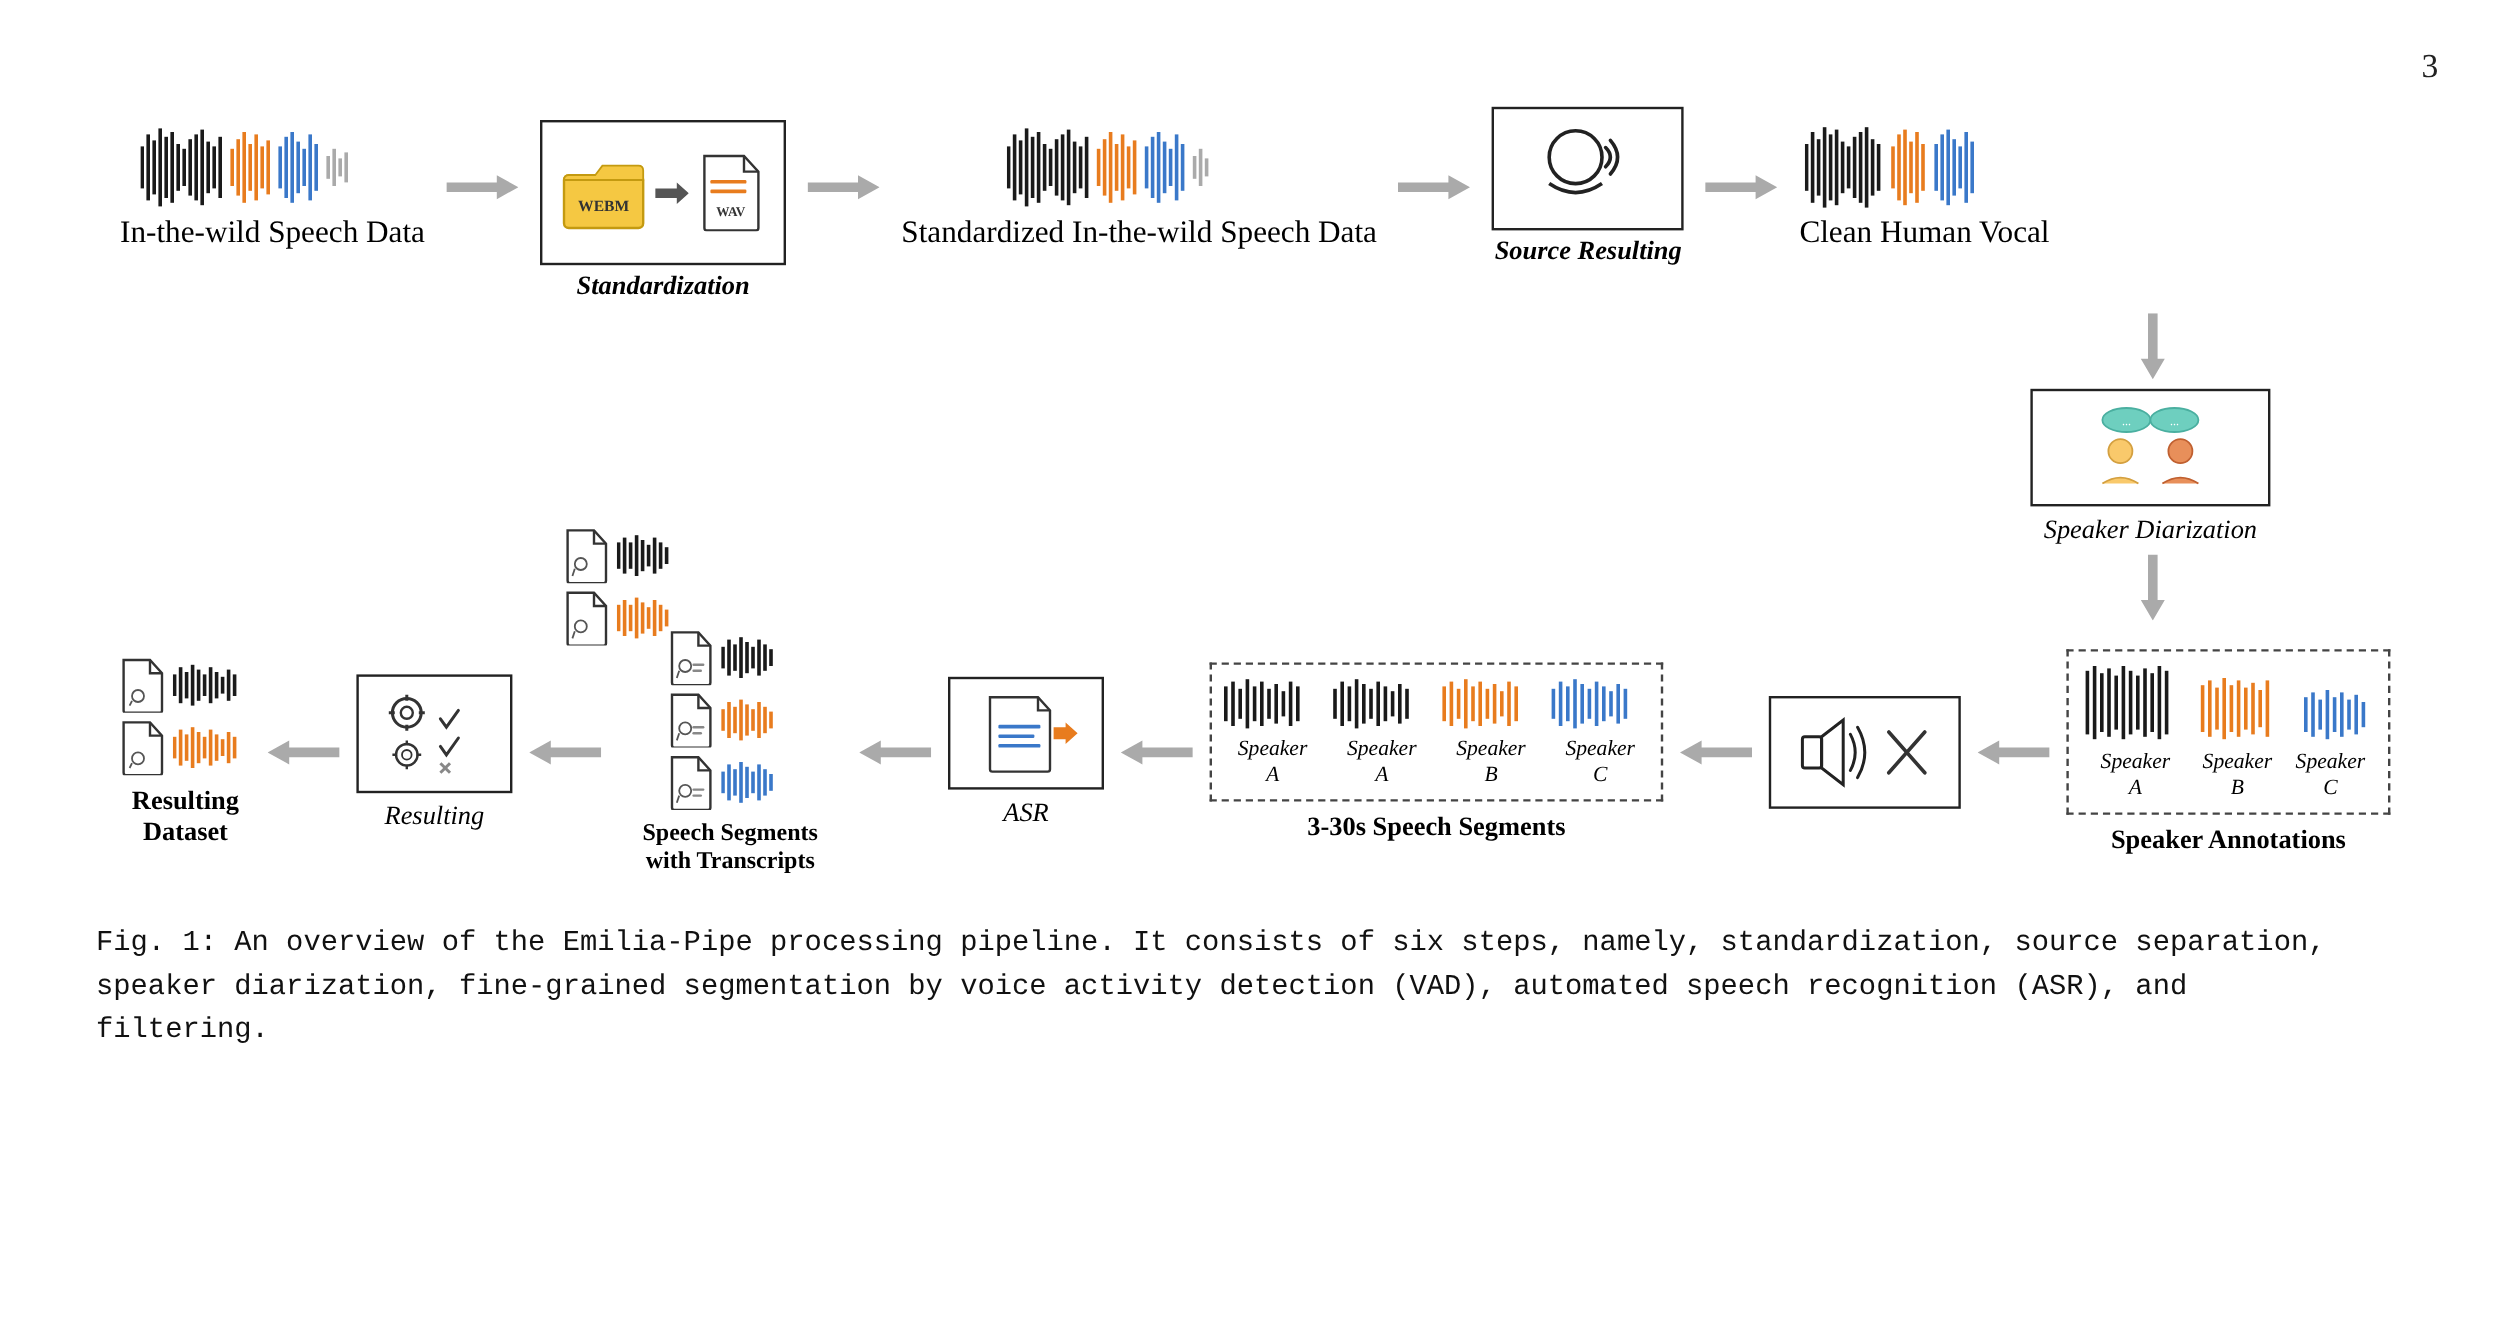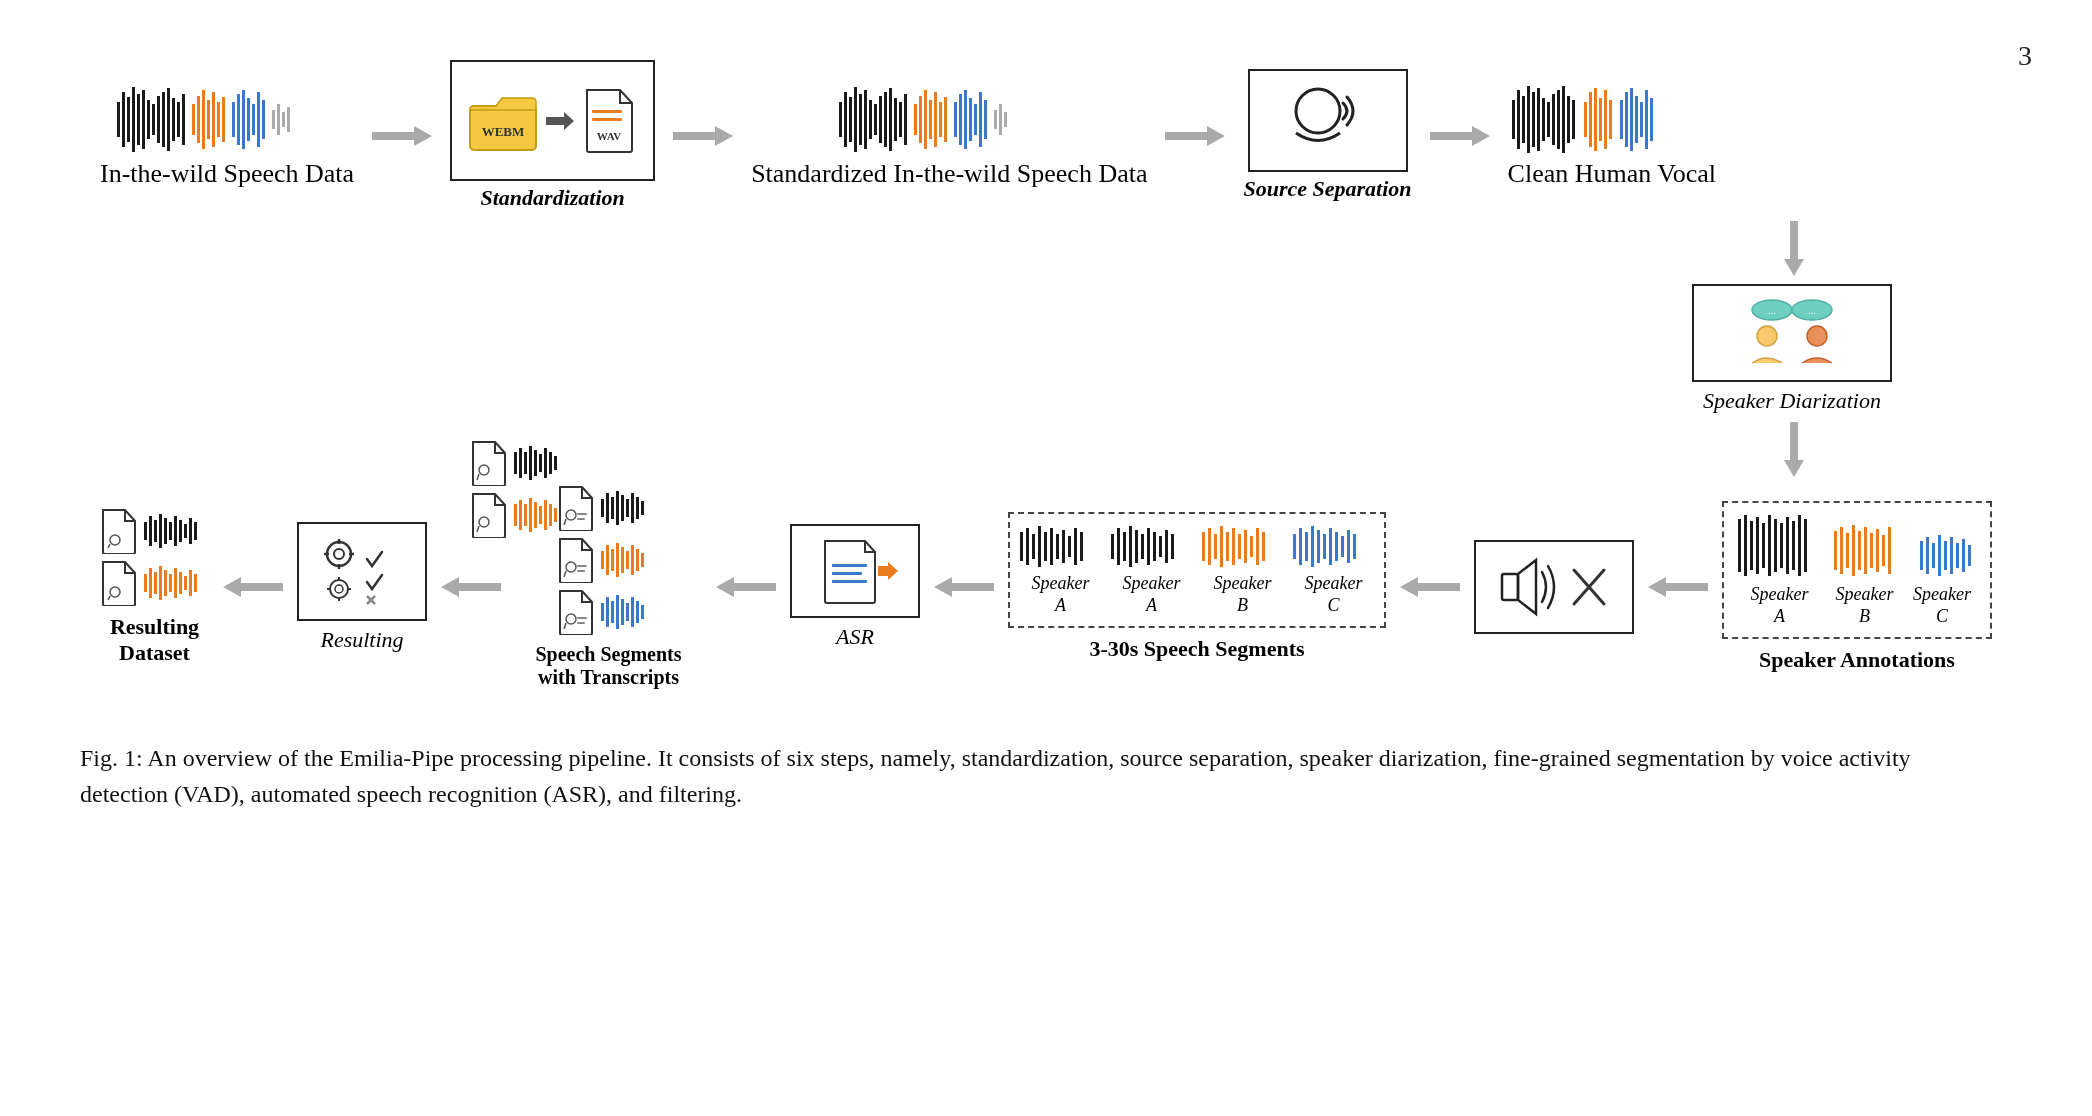--- a/index.html
+++ b/index.html
@@ -74,20 +74,21 @@
     }
 
     
     .std-box {
       border: 2.5px solid #222;
       padding: 26px 16px;
       background: white;
       display: flex;
       flex-direction: column;
       align-items: center;
+      margin-top: 40px;
     }
 
     .std-icons {
       display: flex;
       align-items: center;
       gap: 8px;
     }
 
     
     .sep-box {
@@ -334,21 +335,21 @@
           <svg width="90" height="75" viewBox="0 0 90 75">
 
             <circle cx="35" cy="28" r="22" fill="none" stroke="#222" stroke-width="3"></circle>
 
             <path d="M13 50 Q35 65 57 50" fill="none" stroke="#222" stroke-width="3"></path>
 
             <path d="M60 20 Q68 28 60 36" fill="none" stroke="#222" stroke-width="3" stroke-linecap="round"></path>
             <path d="M64 14 Q76 28 64 42" fill="none" stroke="#222" stroke-width="3" stroke-linecap="round"></path>
           </svg>
         </div>
-        <div class="step-label-italic">Source Separation</div>
+        <div class="step-label-italic">Source Resulting</div>
       </div>
 
       <div class="arrow-right">
         <svg viewBox="0 0 60 36" width="60" height="36">
           <polygon points="0,14 42,14 42,8 60,18 42,28 42,22 0,22" fill="#aaa"></polygon>
         </svg>
       </div>
 
       <div class="step-block">
         <svg width="200" height="75" viewBox="0 0 200 75">
@@ -847,15 +848,15 @@
               <rect x="35" y="8" width="3" height="22"></rect>
               <rect x="40" y="12" width="3" height="14"></rect>
             </g>
           </svg>
         </div>
       </div>
     </div>
 
   </div>
 
-  <div class="caption" style="margin-top: 51px;">Fig. 1: An overview of the Emilia-Pipe processing pipeline. It consists of six steps, namely, standardization, source separation, speaker diarization, fine-grained segmentation by voice activity detection (VAD), automated speech recognition (ASR), and filtering.</div>
+  <div class="caption" style="margin-top: 40px; font-family: Liberation Mono, monospace;">Fig. 1: An overview of the Emilia-Pipe processing pipeline. It consists of six steps, namely, standardization, source separation, speaker diarization, fine-grained segmentation by voice activity detection (VAD), automated speech recognition (ASR), and filtering.</div>
 
 </div>
 
 </body></html>

